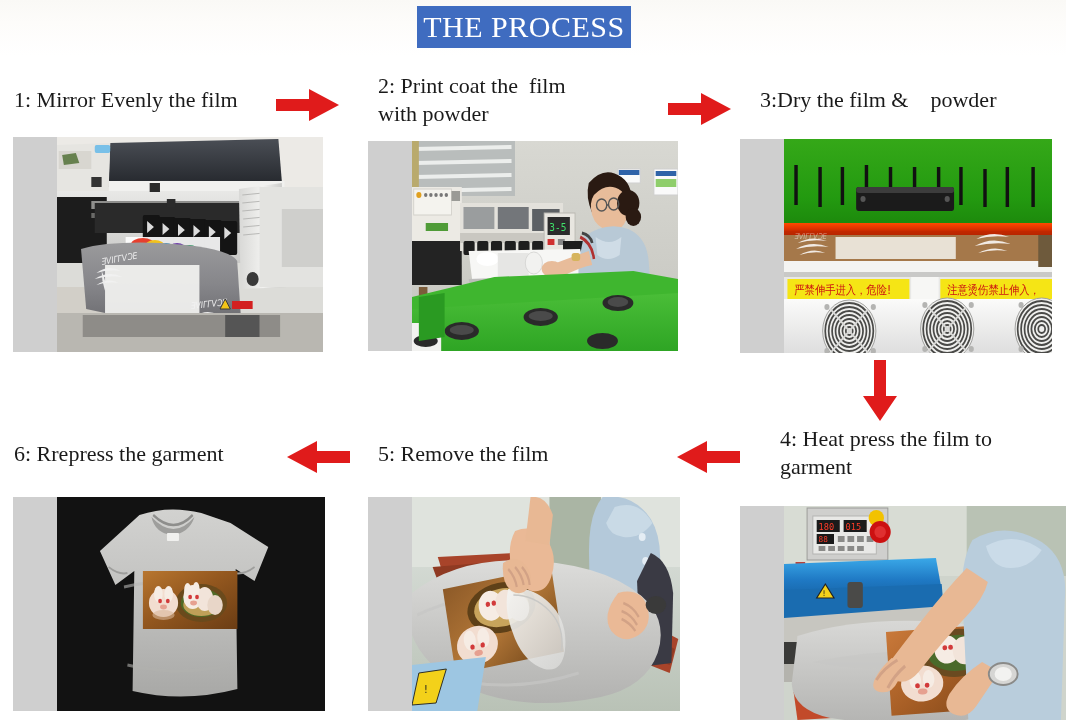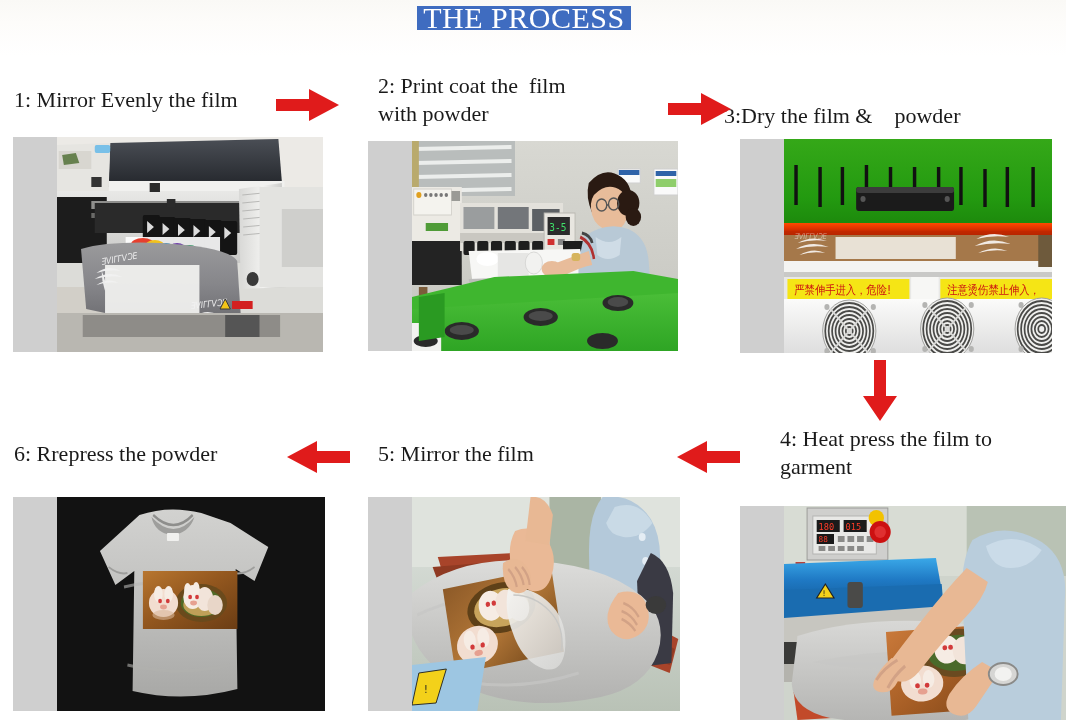--- a/index.html
+++ b/index.html
@@ -12,21 +12,21 @@
     width: 1066px; height: 721px;
     position: relative;
     font-family: "Liberation Serif", "DejaVu Serif", serif;
     overflow: hidden;
   }
 
   
   #title-banner {
     position: absolute;
     left: 417px; top: 6px;
-    width: 214px; height: 24px;
+    width: 214px; height: 42px;
     background: #3f6cc0;
     display: flex;
     align-items: center;
     justify-content: center;
   }
   #title-banner .title-text {
     color: #ffffff;
     font-size: 30px;
     letter-spacing: 0.5px;
     font-family: "Liberation Serif", "DejaVu Serif", serif;
@@ -74,28 +74,28 @@
 
 <div id="title-banner">
   <span class="title-text">THE PROCESS</span>
 </div>
 
 <div class="step-caption" style="left:14px; top:86px; width:260px;">1: Mirror Evenly the film</div>
 
 <div class="step-caption" style="left:378px; top:72px; width:270px;">2: Print coat the  film
 with powder</div>
 
-<div class="step-caption" style="left:724px; top:86px; width:300px;margin-top:16px;">3:Dry the film &amp;    powder</div>
+<div class="step-caption" style="left:760px; top:86px; width:300px;">3:Dry the film &amp;    powder</div>
 
 <div class="step-caption" style="left:780px; top:425px; width:290px;">4: Heat press the film to
 garment</div>
 
-<div class="step-caption" style="left:378px; top:440px; width:250px;">5: Mirror the film</div>
-
-<div class="step-caption" style="left:14px; top:440px; width:270px;">6: Rrepress the powder</div>
+<div class="step-caption" style="left:378px; top:440px; width:250px;">5: Remove the film</div>
+
+<div class="step-caption" style="left:14px; top:440px; width:270px;">6: Rrepress the garment</div>
 
 <div class="arrow" style="left:276px; top:88px; width:64px; height:34px;">
   <svg viewBox="0 0 64 34" xmlns="http://www.w3.org/2000/svg">
     <path d="M0 11 L33 11 L33 1 L63 17 L33 33 L33 23 L0 23 Z" fill="#e01b1b"></path>
   </svg>
 </div>
 
 <div class="arrow" style="left:668px; top:92px; width:64px; height:34px;">
   <svg viewBox="0 0 64 34" xmlns="http://www.w3.org/2000/svg">
     <path d="M0 11 L33 11 L33 1 L63 17 L33 33 L33 23 L0 23 Z" fill="#e01b1b"></path>

